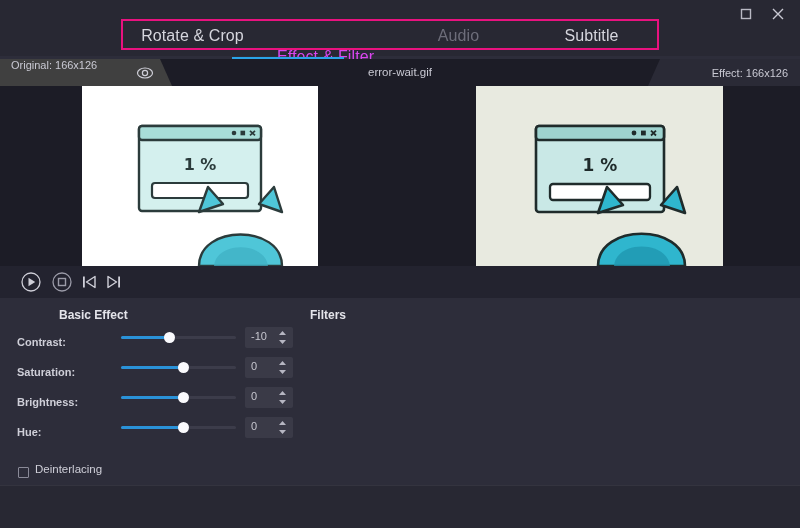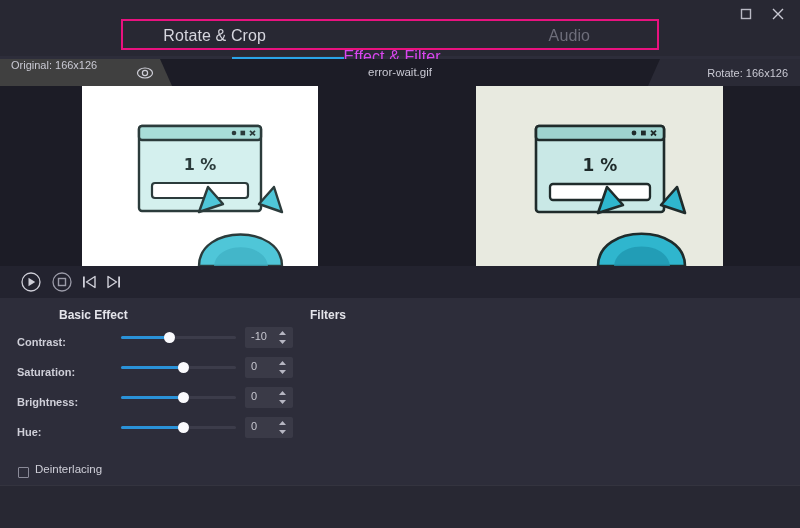--- a/index.html
+++ b/index.html
@@ -88,38 +88,39 @@
         <svg width="14" height="14" viewBox="0 0 14 14">
             <path d="M2 2 L12 12 M12 2 L2 12" stroke="#c9c9d3" stroke-width="1.4" fill="none"></path>
           </svg>
       </div>
     </div>
 
     <div class="tabs">
       <div class="tab">Rotate &amp; Crop</div>
       <div class="tab active">Effect &amp; Filter</div>
       <div class="tab disabled">Audio</div>
+      <div class="tab">Subtitle</div>
     </div>
     <div class="tab-underline"></div>
     <div class="hl-tabs"></div>
   </div>
 
   <div class="infobar">
     <div class="filename">error-wait.gif</div>
     <div class="chip-left">
       <span class="txt">Original: 166x126</span>
     </div>
     <div class="eye">
       <svg width="18" height="18" viewBox="0 0 18 18">
         <ellipse cx="9" cy="9" rx="7.5" ry="5" fill="none" stroke="#cfcfd8" stroke-width="1.2"></ellipse>
         <circle cx="9" cy="9" r="2.6" fill="none" stroke="#cfcfd8" stroke-width="1.2"></circle>
       </svg>
     </div>
     <div class="chip-right">
-      <span class="txt">Rotate: 166x126</span>
+      <span class="txt">Effect: 166x126</span>
     </div>
   </div>
 
   <div class="preview-area">
 
     <div class="pv left">
       <svg viewBox="0 0 236 180" preserveAspectRatio="none">
         <rect x="0" y="0" width="236" height="180" fill="#ffffff"></rect>
 
         <rect x="57" y="40" width="122" height="85" rx="3" fill="#d4f0ee" stroke="#2b3b3b" stroke-width="2.4"></rect>

